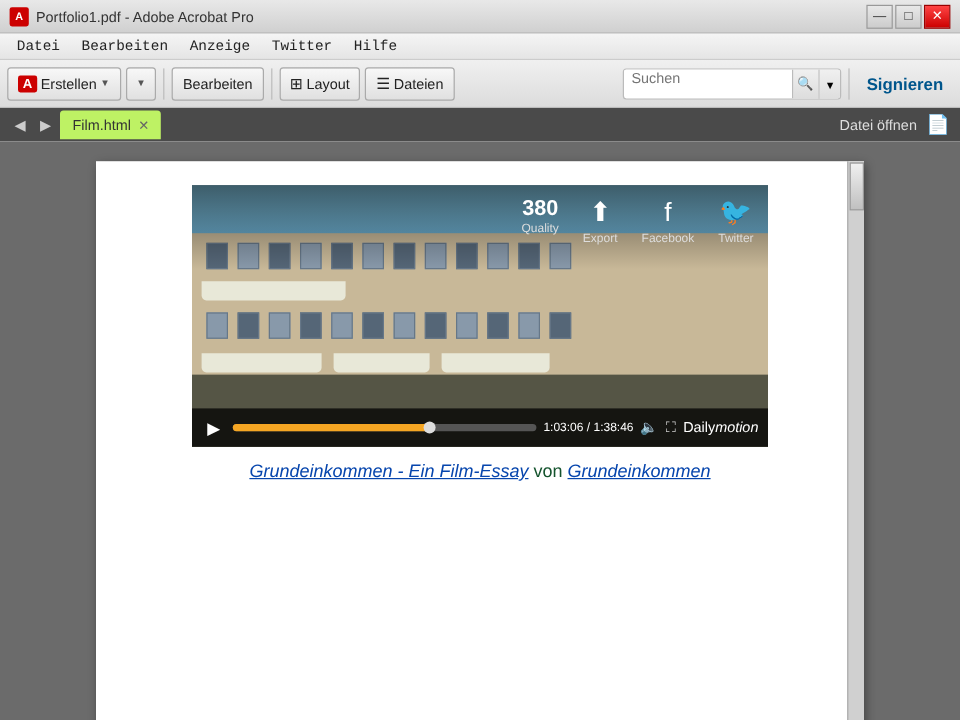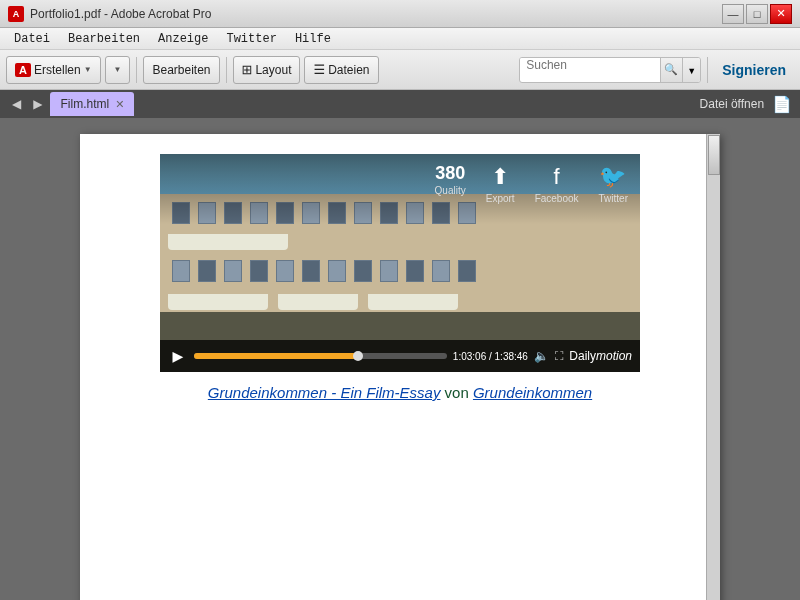--- a/index.html
+++ b/index.html
@@ -81,21 +81,21 @@
       height: 28px;
       display: flex;
       align-items: center;
       padding: 0 8px;
       gap: 4px;
     }
     .tab-nav-btn {
       color: #ccc; background: none; border: none; font-size: 12px; cursor: pointer; padding: 2px 4px;
     }
     .tab {
-      background: #c4b5fd; border-radius: 3px 3px 0 0;
+      background: #bef264; border-radius: 3px 3px 0 0;
       padding: 4px 10px; font-size: 12px; color: #333;
       display: flex; align-items: center; gap: 6px; cursor: pointer;
       height: 24px;
     }
     .tab .close-icon { font-size: 11px; color: #666; cursor: pointer; }
     .tab-right { margin-left: auto; display: flex; align-items: center; gap: 8px; color: #ddd; font-size: 12px; justify-content: space-between; }
 
     
     .content {
       background: #6b6b6b;

